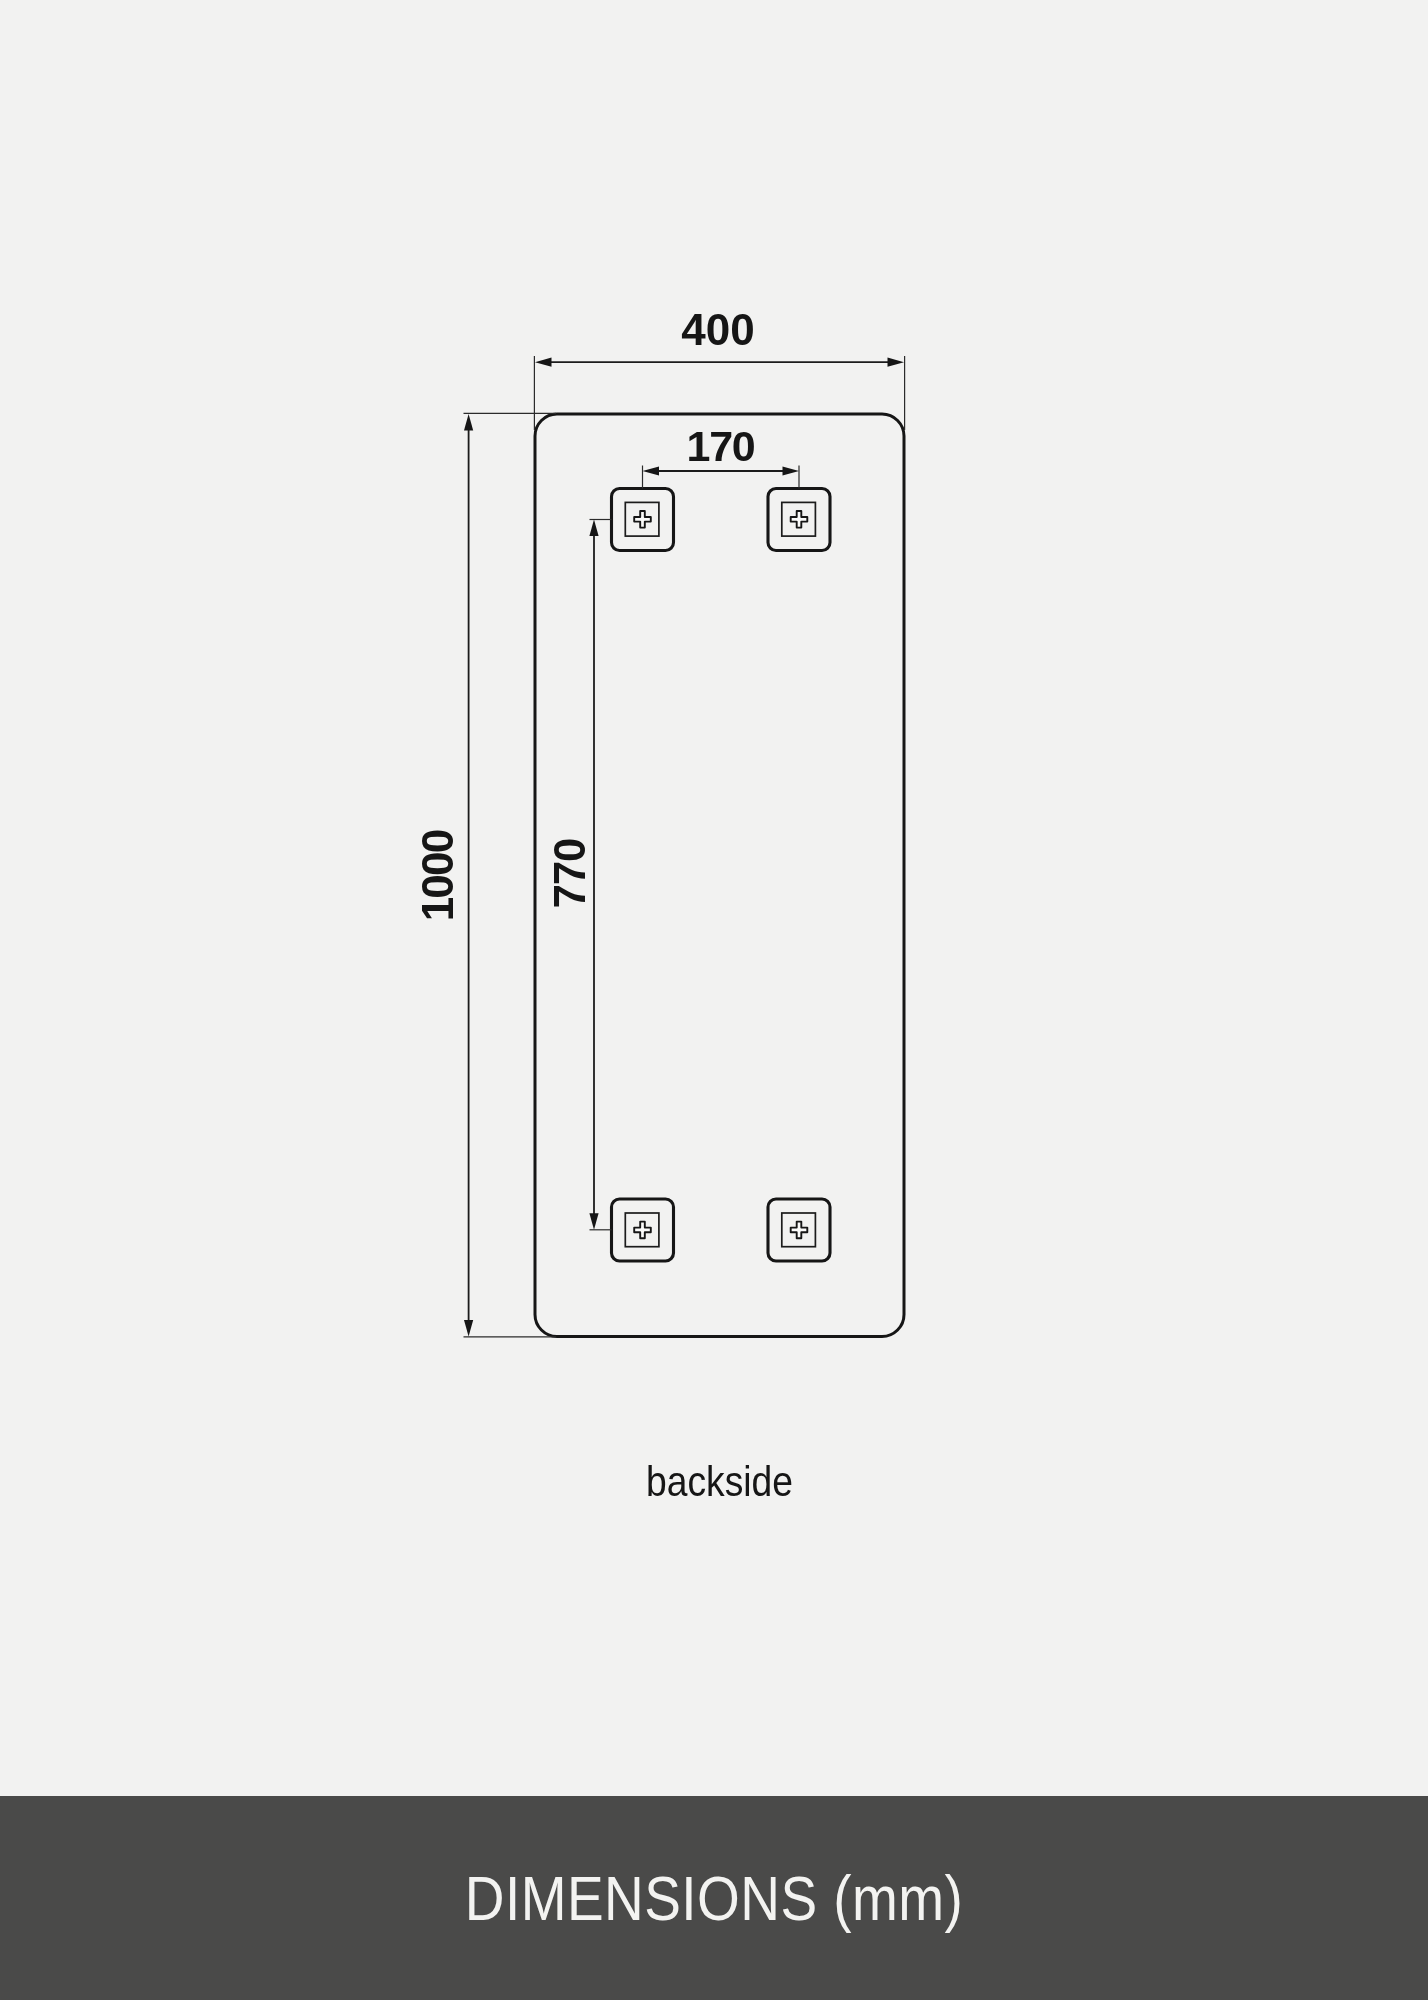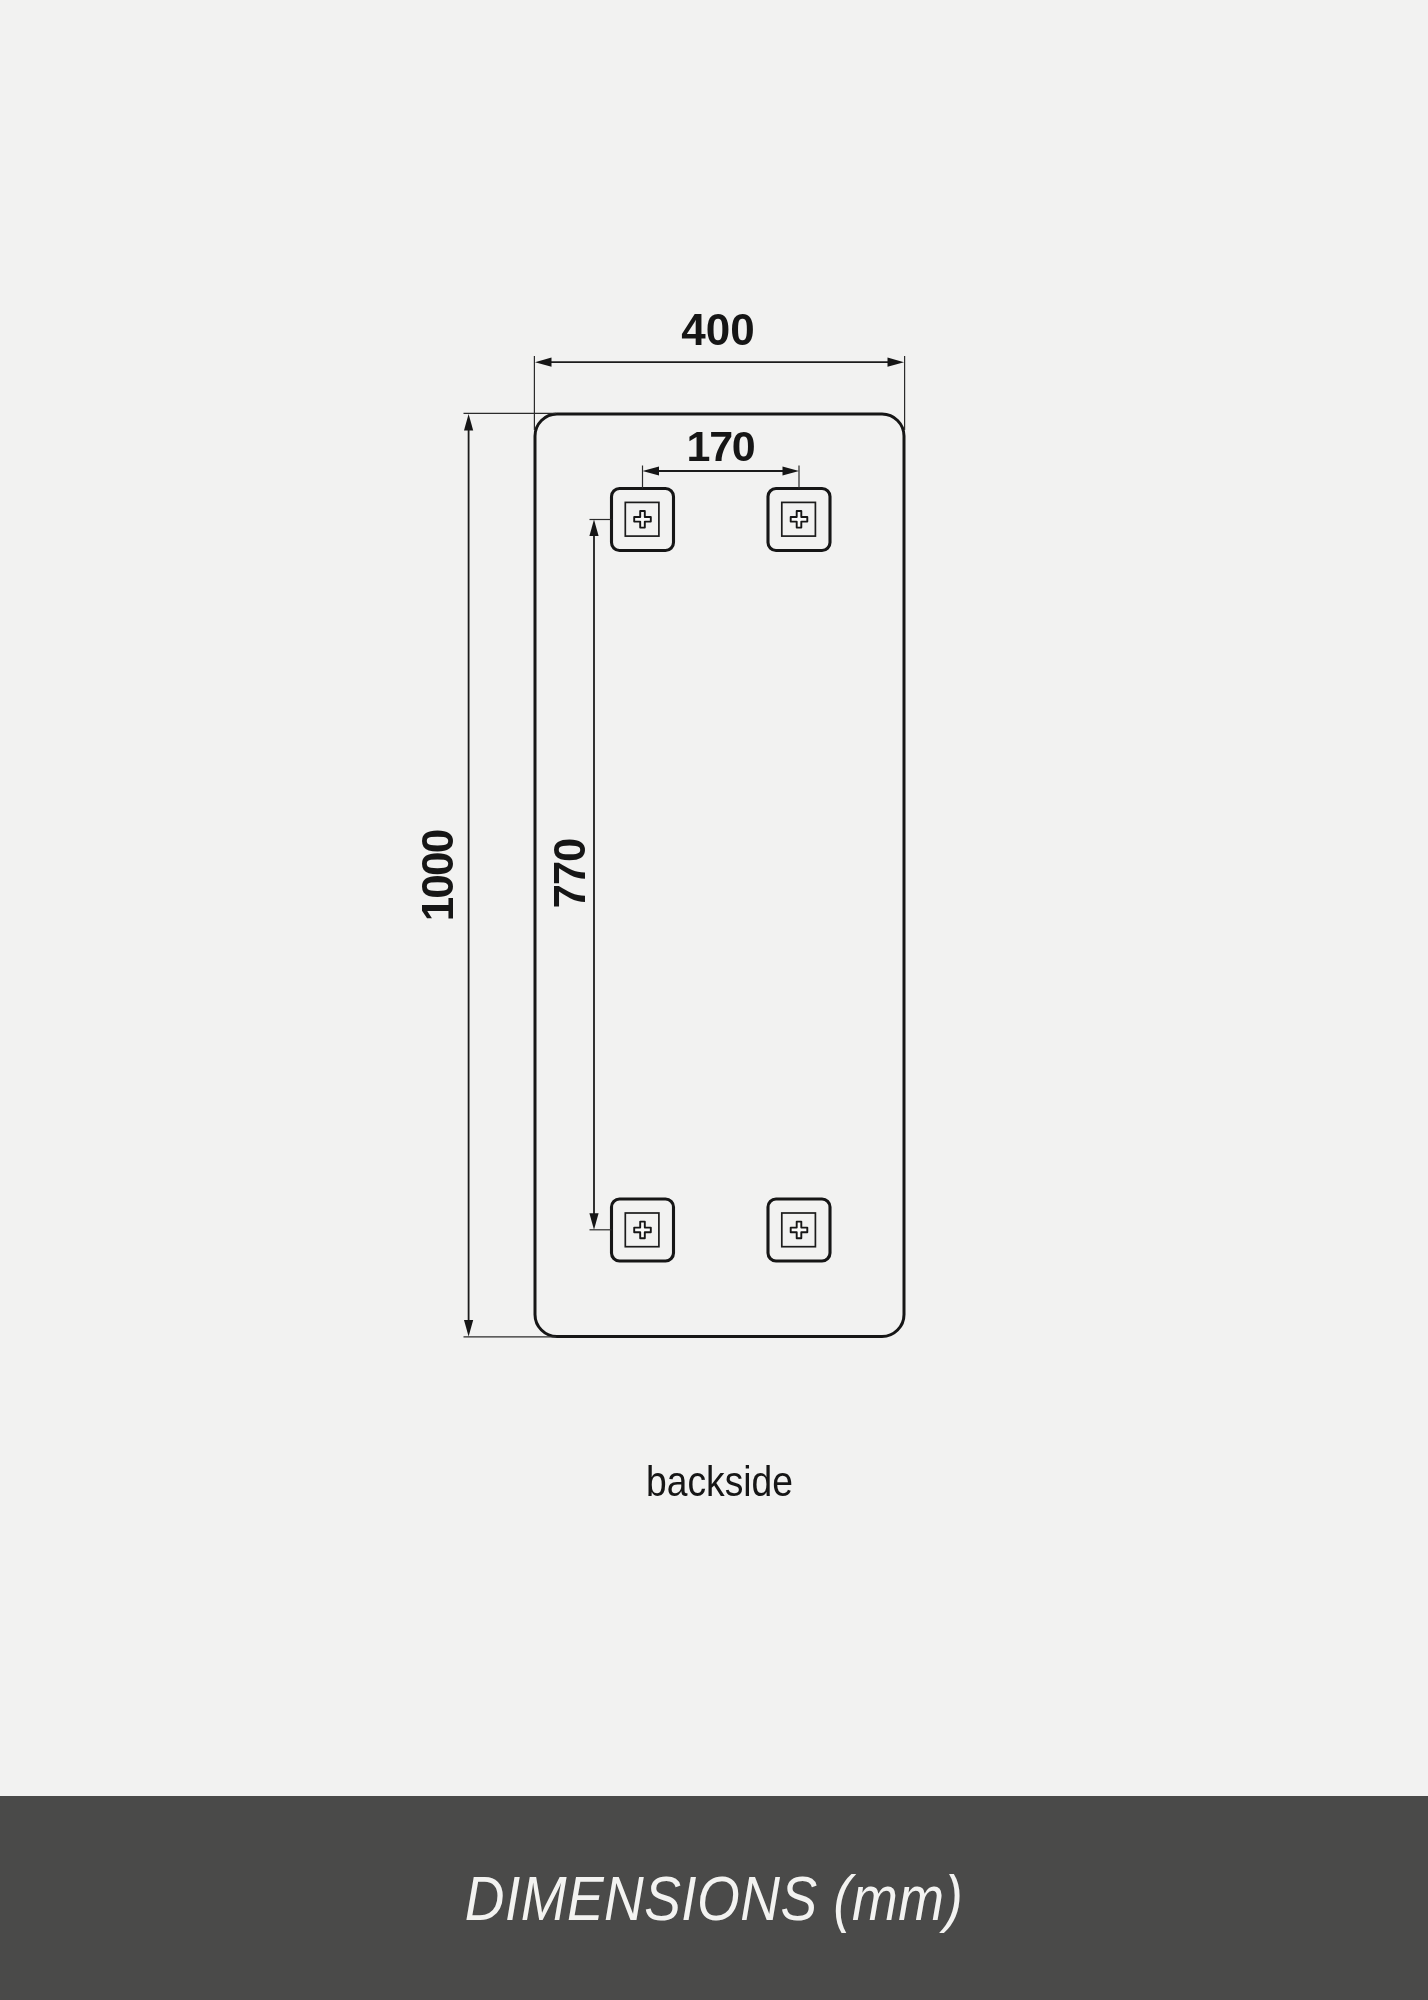--- a/index.html
+++ b/index.html
@@ -1,18 +1,18 @@
 <!DOCTYPE html>
 <html><head>
 <meta charset="utf-8">
 <style>
   html,body{margin:0;padding:0;}
   body{width:1428px;height:2000px;background:#f2f2f1;font-family:"Liberation Sans",sans-serif;position:relative;overflow:hidden;}
   #diagram{position:absolute;left:0;top:0;}
-  #footer{position:absolute;left:0;top:1796px;width:1428px;height:204px;background:#4a4a49;font-style:italic;}
+  #footer{position:absolute;left:0;top:1796px;width:1428px;height:204px;background:#4a4a49;}
   #footer span{position:absolute;left:0;top:0;width:1428px;text-align:center;line-height:204px;font-size:63px;color:#f3f3f1;transform:scaleX(0.873);transform-origin:714px 50%;letter-spacing:0.5px;white-space:pre;}
 </style>
 </head>
 <body>
 
 <svg id="diagram" width="1428" height="2000" viewBox="0 0 1428 2000">
 
   <g>
     <rect x="535" y="414" width="369" height="922.5" rx="22" ry="22" fill="none" stroke="#161616" stroke-width="3"></rect>
   </g>

